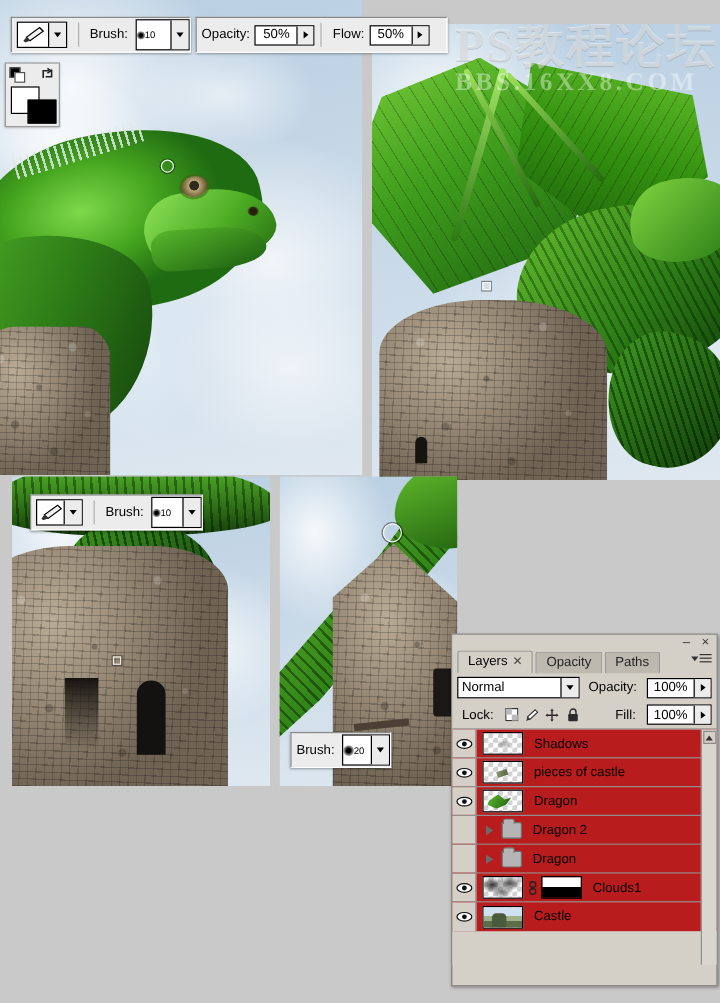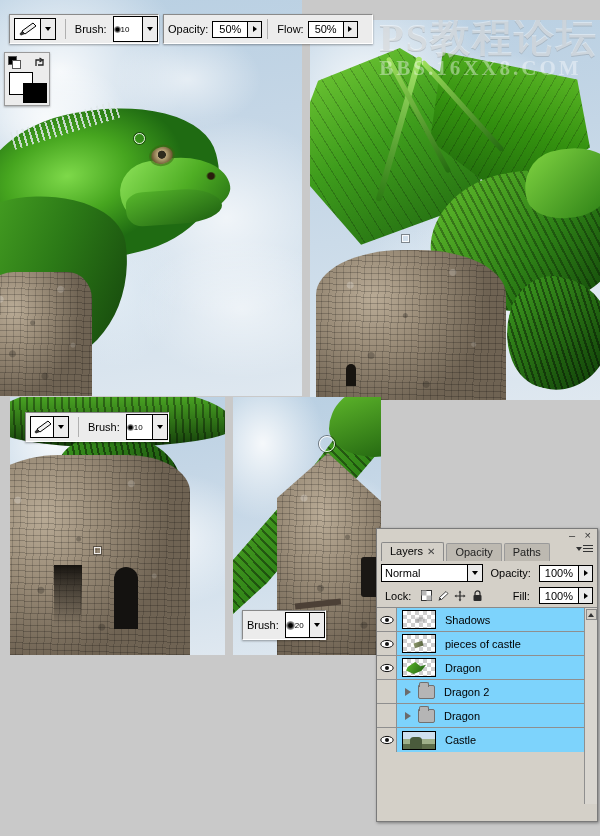--- a/index.html
+++ b/index.html
@@ -152,21 +152,21 @@
   .row-lock {
     display:flex; align-items:center; gap:5px;
     padding:2px 4px 3px; background:#d4d0c8;
     border-bottom:1px solid #8a8a8a;
   }
   .lock-ico { width:12px; height:12px; display:flex; align-items:center; justify-content:center; }
 
   .layer-list { background:#d4d0c8; position:relative; }
   .layer-row {
     display:flex; align-items:center; height:24px;
-    border-bottom:1px solid #8f8f8f; background:#7dd3fc;
+    border-bottom:1px solid #8f8f8f; background:#b91c1c;
   }
   .layer-row.selected { background:#15316e; color:#fff; font-weight:bold; }
   .eye-cell {
     width:20px; height:100%; display:flex; align-items:center; justify-content:center;
     border-right:1px solid #8f8f8f; background:#d4d0c8;
   }
   .thumb {
     width:34px; height:19px; margin-left:5px; border:1px solid #000;
     background-color:#fff;
     background-image:
@@ -621,20 +621,43 @@
         <span class="layer-name">Dragon 2</span>
       </div>
 
       <div class="layer-row">
         <span class="eye-cell"></span>
         <span class="grp-tri"></span>
         <span class="folder"></span>
         <span class="layer-name">Dragon</span>
       </div>
 
+      <div class="layer-row">
+        <span class="eye-cell">
+          <svg width="14" height="10" viewBox="0 0 14 10" aria-hidden="true">
+            <ellipse cx="7" cy="5" rx="6.2" ry="3.6" fill="#fff" stroke="#111" stroke-width="1"></ellipse>
+            <circle cx="7" cy="5" r="2" fill="#111"></circle>
+          </svg>
+        </span>
+        <span class="thumb">
+          <span style="position:absolute;inset:0;
+                       background:
+                         radial-gradient(ellipse 40% 55% at 22% 38%,#2e2e2e,rgba(46,46,46,0) 70%),
+                         radial-gradient(ellipse 45% 50% at 68% 30%,#4a4a4a,rgba(74,74,74,0) 72%),
+                         radial-gradient(ellipse 38% 45% at 48% 72%,#6e6e6e,rgba(110,110,110,0) 70%);"></span>
+        </span>
+        <span class="link-ico">
+          <svg width="8" height="12" viewBox="0 0 8 12" aria-hidden="true">
+            <rect x="1.5" y="0.8" width="5" height="4.6" rx="2.3" fill="none" stroke="#222" stroke-width="1.1"></rect>
+            <rect x="1.5" y="6.6" width="5" height="4.6" rx="2.3" fill="none" stroke="#222" stroke-width="1.1"></rect>
+          </svg>
+        </span>
+        <span class="mask-thumb"></span>
+        <span class="layer-name">Clouds1</span>
+      </div>
 
       <div class="layer-row" style="border-bottom:none;">
         <span class="eye-cell">
           <svg width="14" height="10" viewBox="0 0 14 10" aria-hidden="true">
             <ellipse cx="7" cy="5" rx="6.2" ry="3.6" fill="#fff" stroke="#111" stroke-width="1"></ellipse>
             <circle cx="7" cy="5" r="2" fill="#111"></circle>
           </svg>
         </span>
         <span class="thumb">
           <span style="position:absolute;inset:0;

